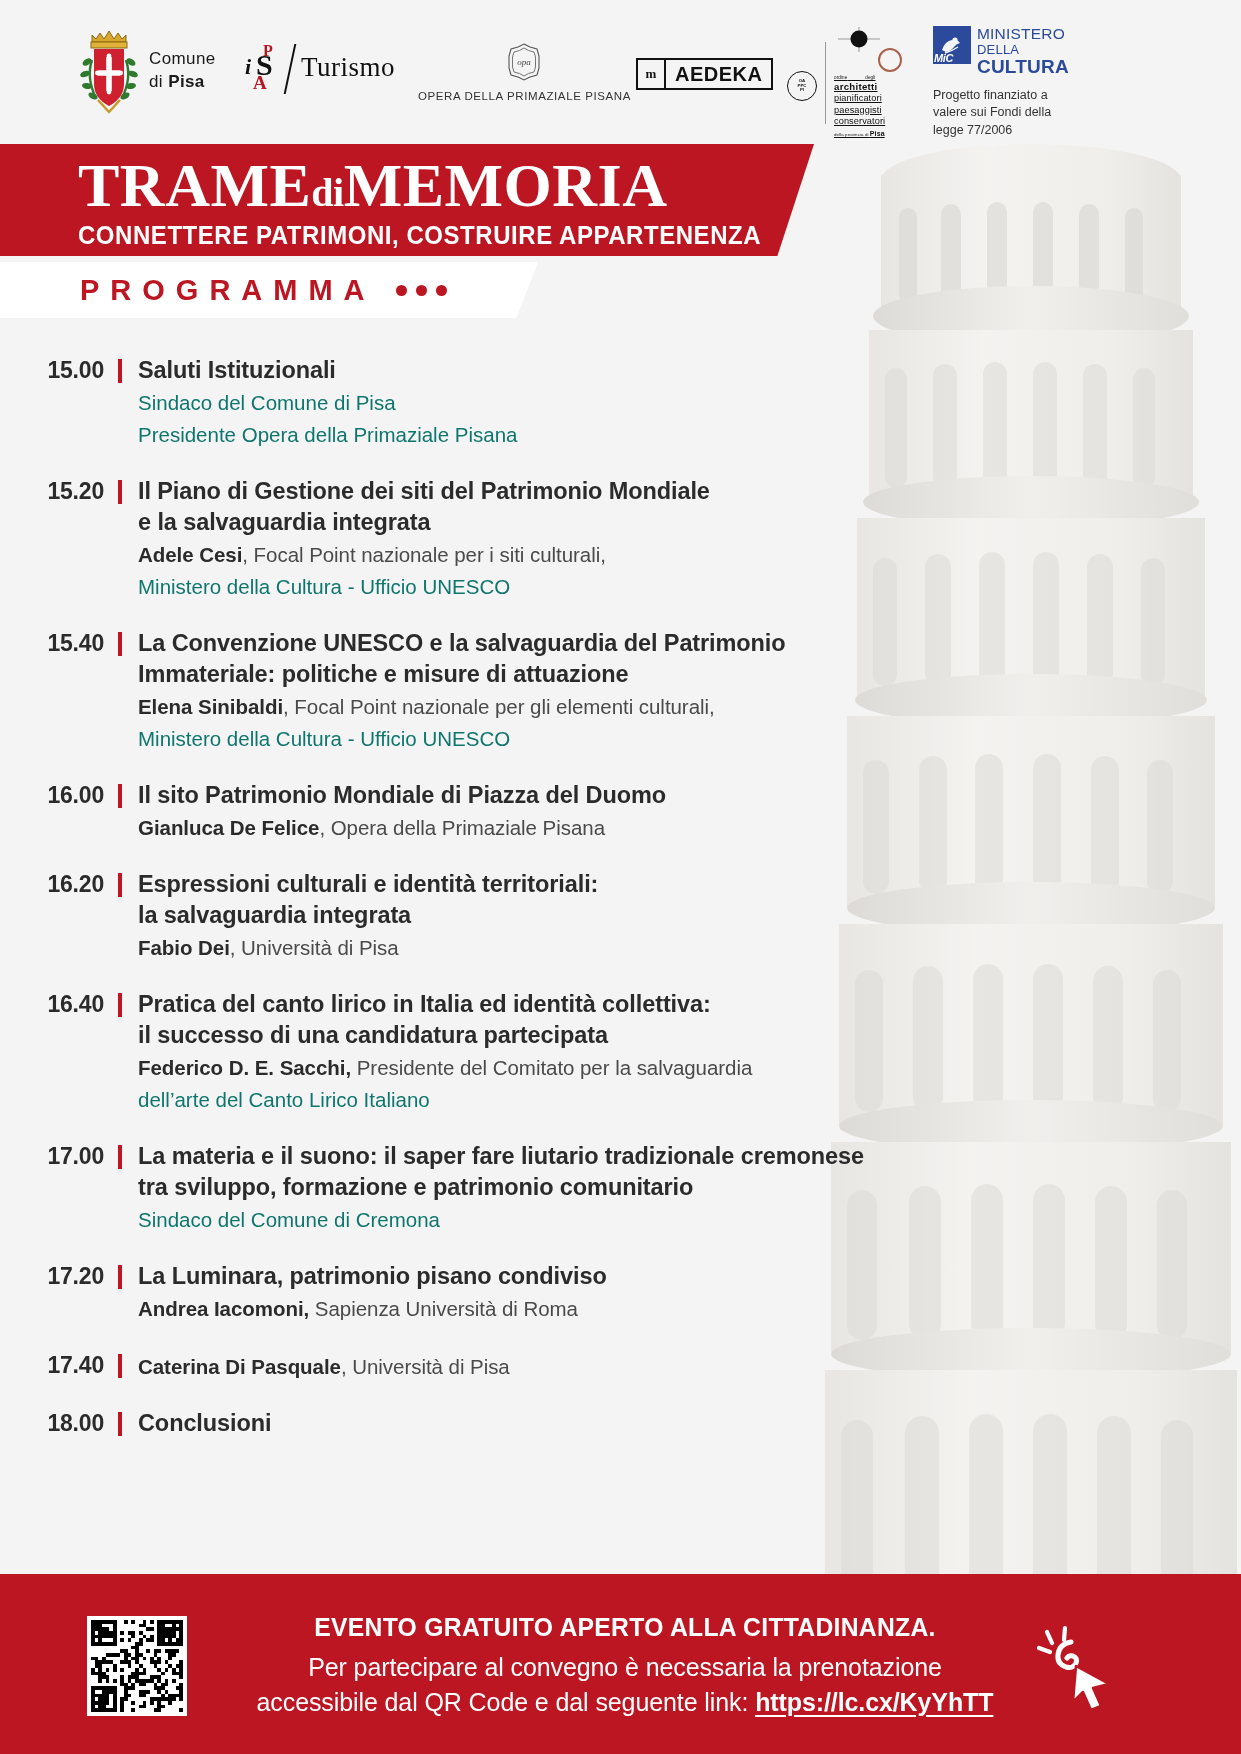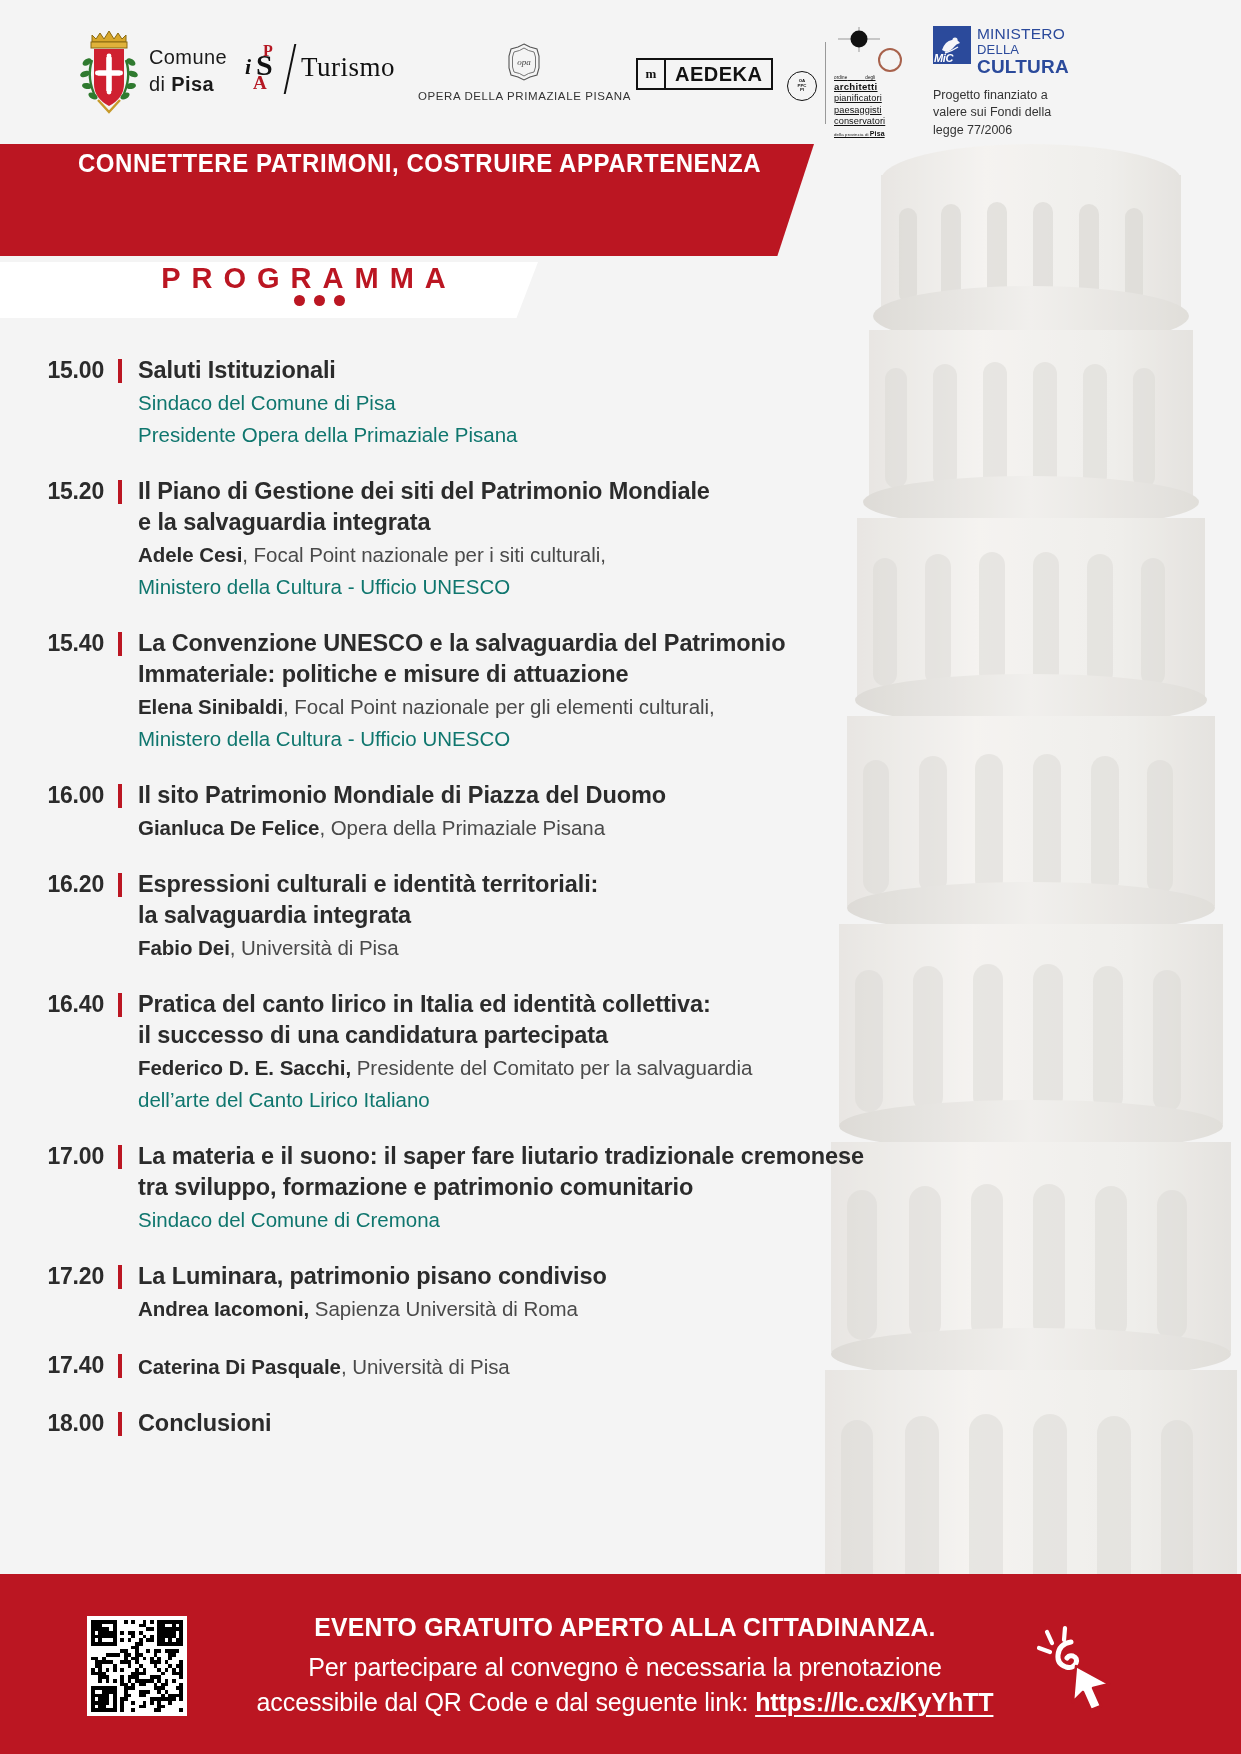--- a/index.html
+++ b/index.html
@@ -40,21 +40,21 @@
     display: flex;
     align-items: center;
   }
   .logo { position: absolute; display: flex; align-items: center; }
 
   
   .logo-comune { left: 78px; top: 26px; }
   .shield-wrap { position: relative; width: 62px; height: 90px; }
   .comune-txt {
     margin-left: 9px;
-    font-size: 20px;
+    font-size: 17px;
     line-height: 1.35;
     color: #1a1a1a;
     letter-spacing: .4px;
   }
   .comune-txt b { font-weight: 700; }
 
   
   .logo-turismo { left: 243px; top: 44px; align-items: flex-start; }
   .is-mark { position: relative; width: 44px; height: 56px; }
   .is-mark span {
@@ -197,21 +197,20 @@
 
   
   .programma-bar {
     position: absolute;
     left: 0; top: 262px;
     width: 538px; height: 56px;
     background: #ffffff;
     clip-path: polygon(0 0, 100% 0, 96% 100%, 0 100%);
     display: flex; align-items: center;
     padding-left: 80px;
-    flex-direction: column;
   }
   .programma-word {
     color: #bb1622;
     font-size: 29px;
     font-weight: 700;
     letter-spacing: 11px;
   }
   .programma-dots { display: flex; gap: 9px; margin-left: 20px; }
   .programma-dots i {
     width: 11px; height: 11px;
@@ -574,20 +573,21 @@
       </div>
       <div class="mic-note">
         <div>Progetto finanziato a</div>
         <div>valere sui Fondi della</div>
         <div>legge 77/2006</div>
       </div>
     </div>
   </header>
 
   <div class="title-banner">
+    <div class="title-main"><span>TRAME</span><span class="di">di</span><span>MEMORIA</span></div>
     <div class="title-sub">CONNETTERE PATRIMONI, COSTRUIRE APPARTENENZA</div>
   </div>
 
   <div class="programma-bar">
     <div class="programma-word">PROGRAMMA</div>
     <div class="programma-dots">
       <i></i>
       <i></i>
       <i></i>
     </div>

